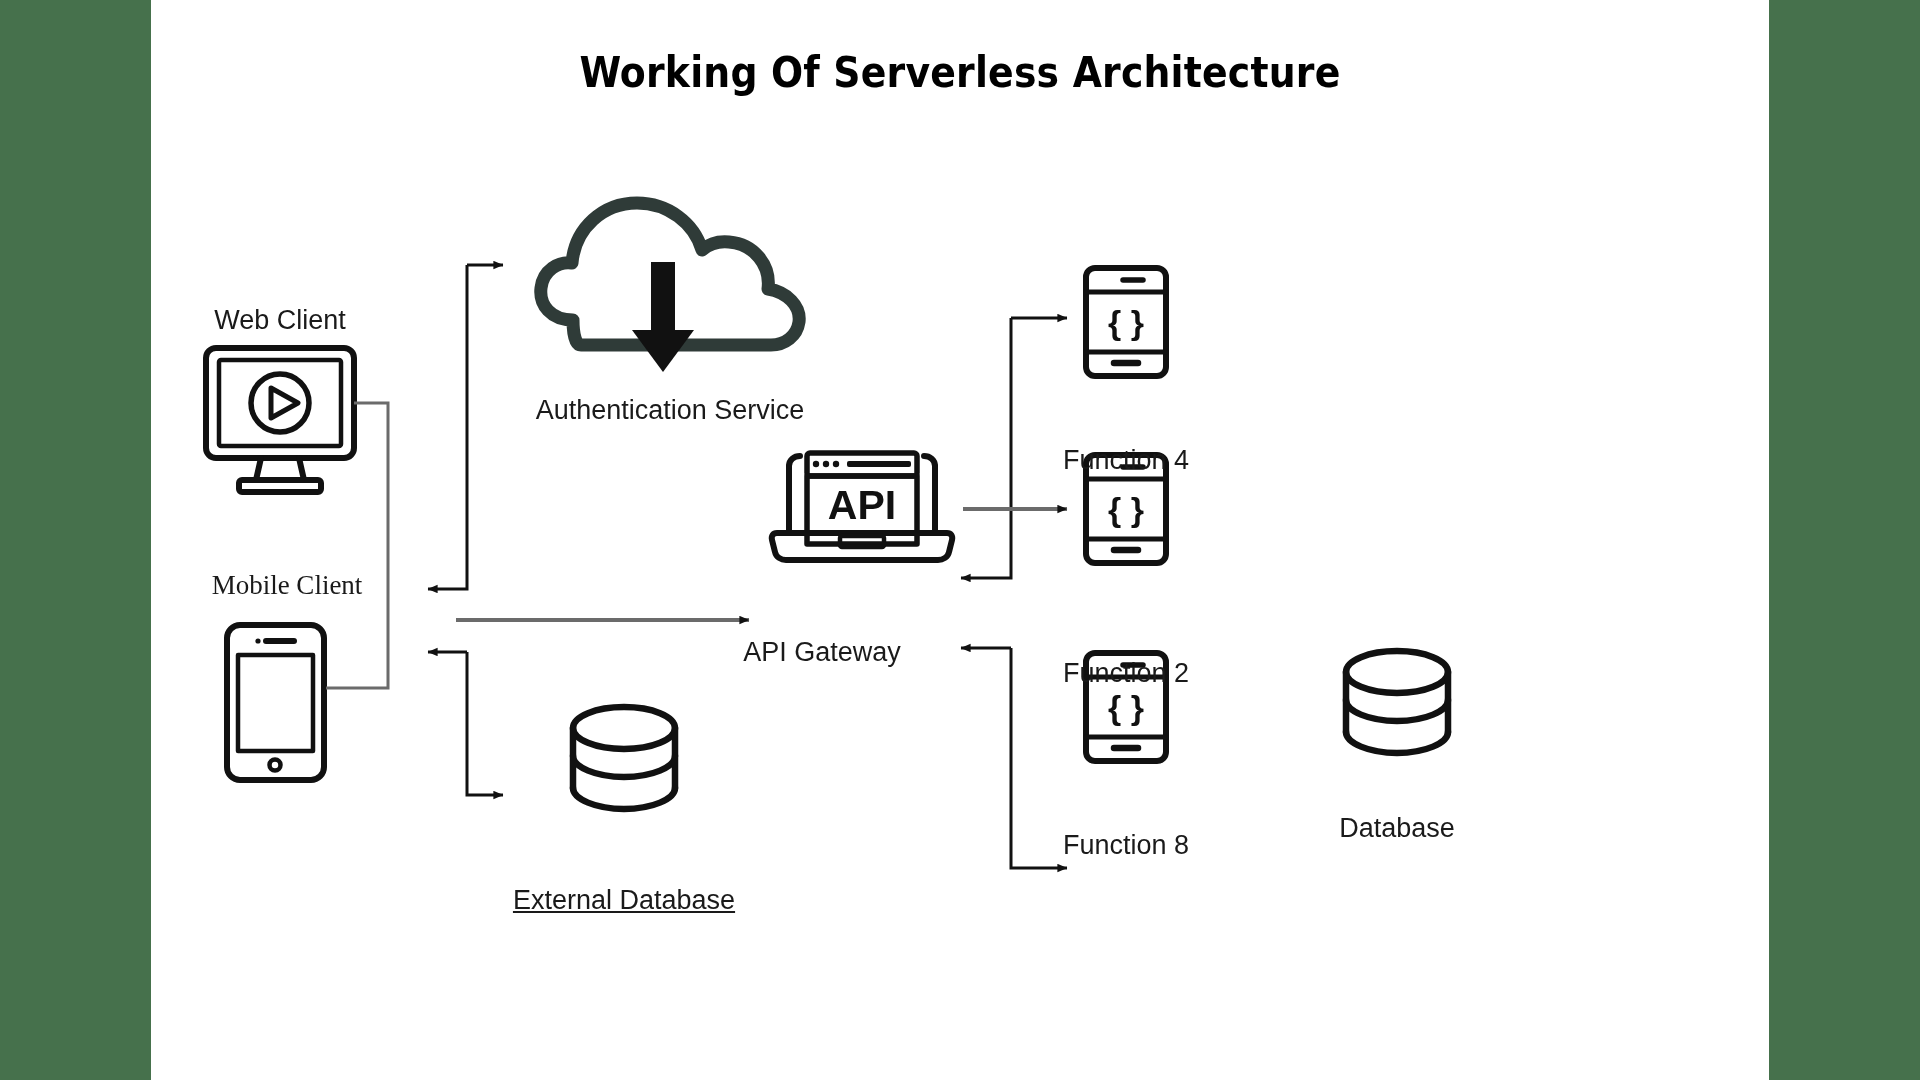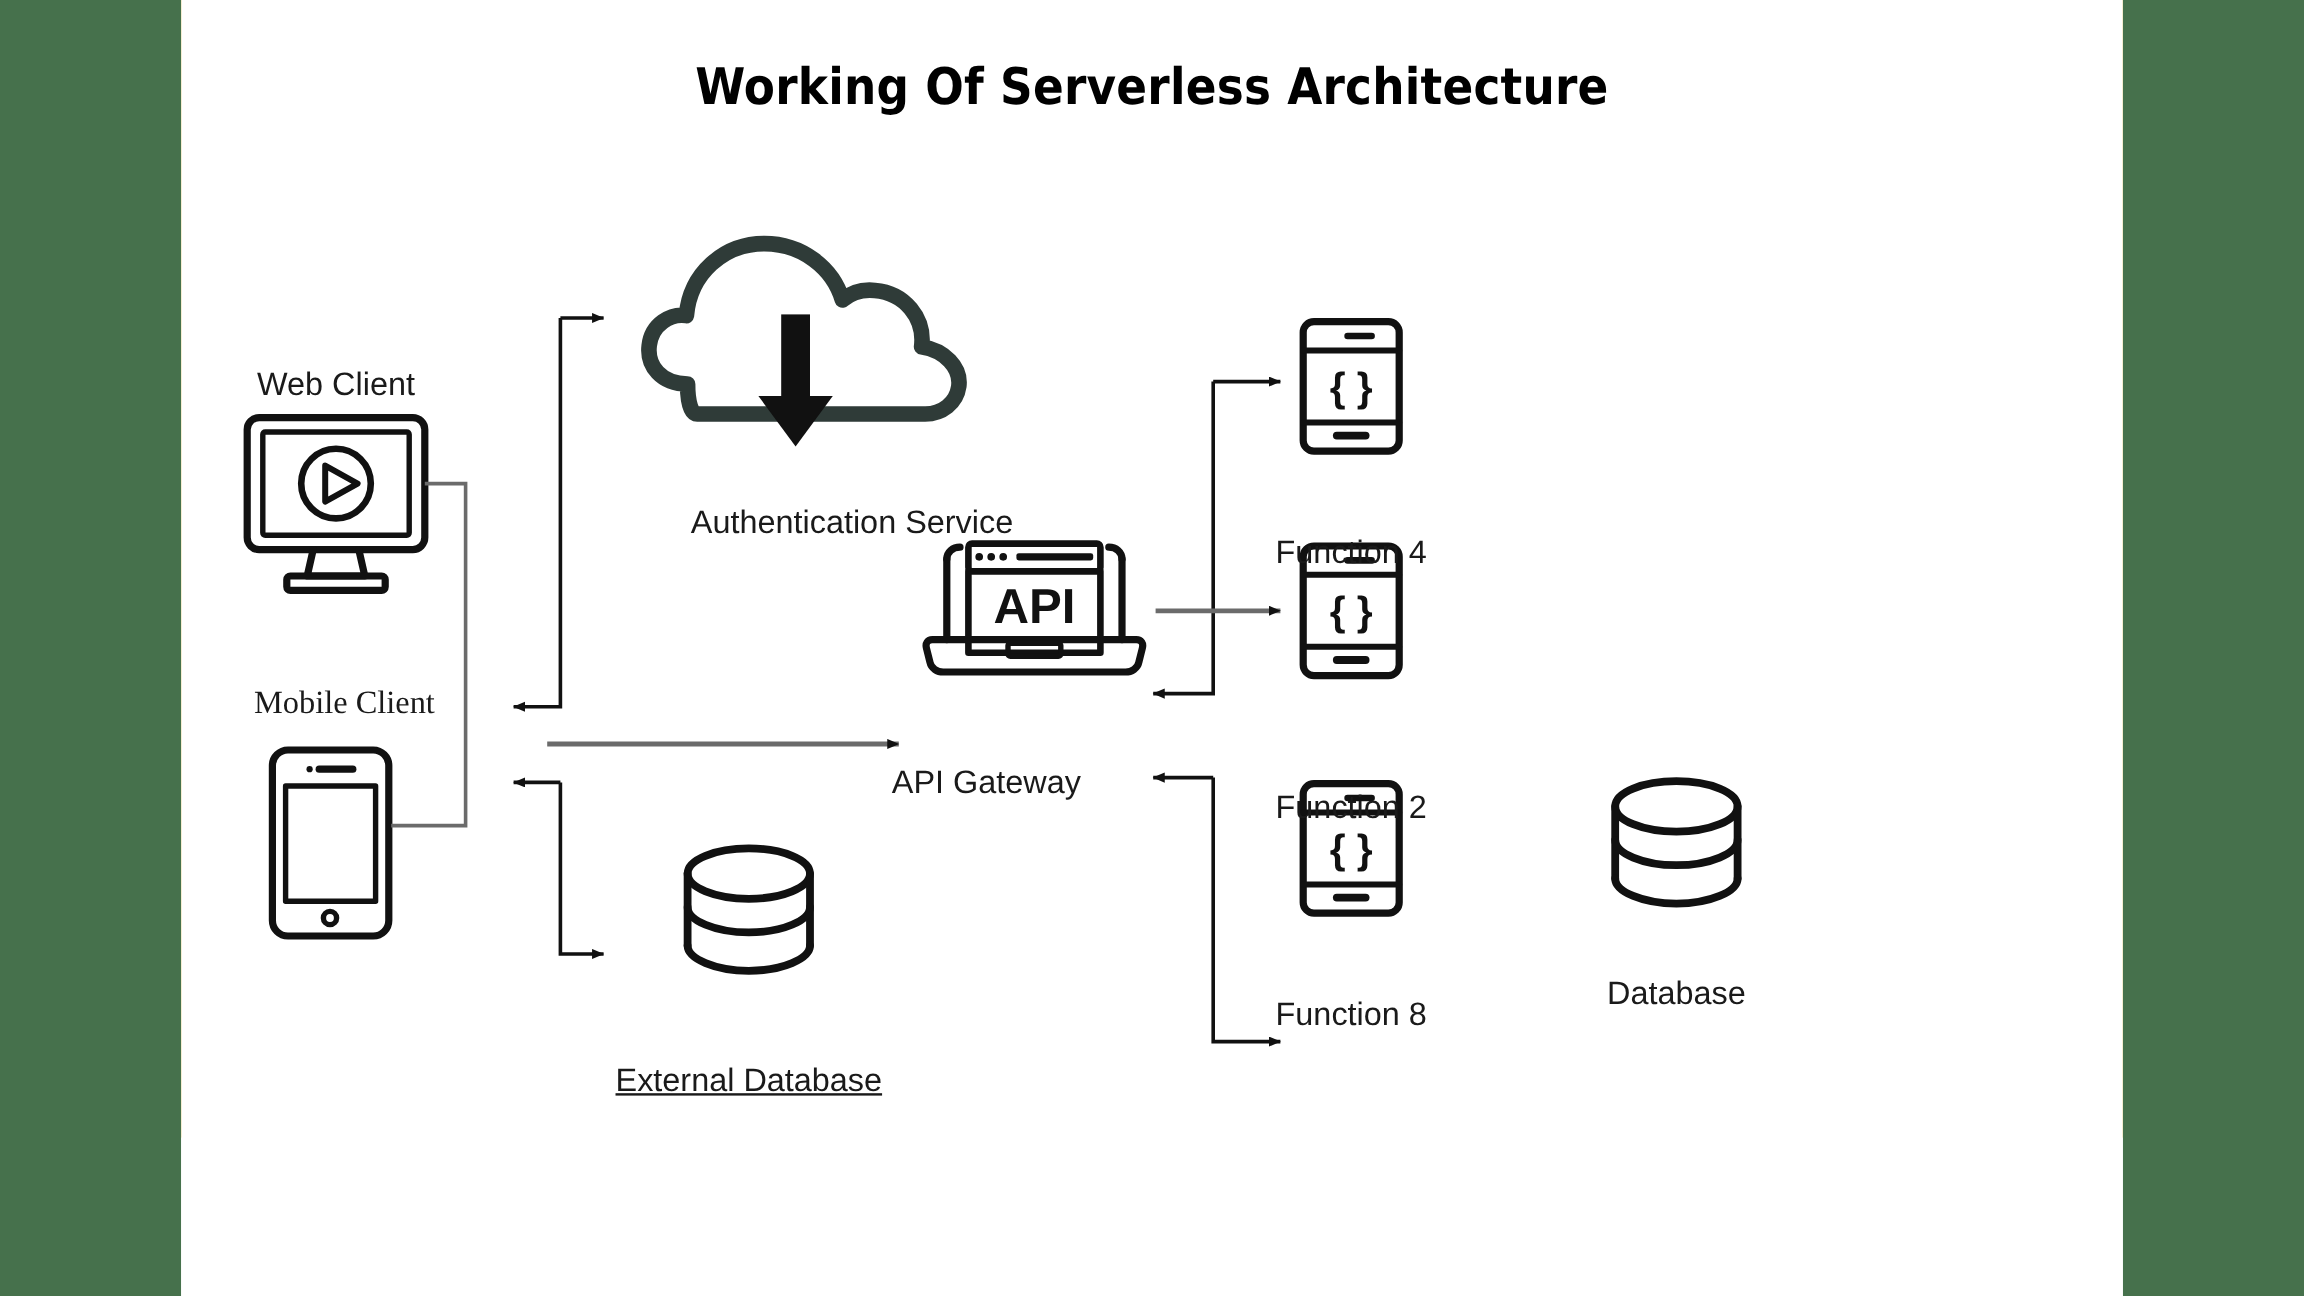--- a/index.html
+++ b/index.html
@@ -10,21 +10,21 @@
   body {
     width: 1920px;
     height: 1080px;
     overflow: hidden;
     font-family: "Liberation Sans", sans-serif;
   }
   #stage {
     position: relative;
     width: 1920px;
     height: 948px;
-    background: #eab308;
+    background: #0369a1;
   }
   .letterbox {
     position: absolute;
     top: 0;
     height: 1080px;
     background: #46714c;
   }
   #bar-left  { left: 0;   width: 151px; }
   #bar-right { right: 0;  width: 151px; }
 
@@ -229,21 +229,21 @@
       <g fill="none" stroke="#111111" stroke-width="3">
         <path d="M860,648 L810,648" marker-end="url(#ah-black)"></path>
         <path d="M860,648 L860,868 L916,868" marker-end="url(#ah-black)"></path>
       </g>
     </svg>
 
     <div class="node-label" style="left:129px; top:305px;">Web Client</div>
 
     <div class="node-label" style="left:136px; top:570px;font-family:Liberation Serif, serif;">Mobile Client</div>
 
-    <div class="node-label" style="left:519px; top:420px;margin-left:40px;">Authentication Service</div>
+    <div class="node-label" style="left:519px; top:395px;">Authentication Service</div>
 
     <div class="node-label" style="left:473px; top:885px;text-decoration:underline;">External Database</div>
 
     <div class="node-label" style="left:671px; top:637px;">API Gateway</div>
 
     <div class="node-label" style="left:975px; top:445px;">Function 4</div>
 
     <div class="node-label" style="left:975px; top:638px;margin-top:20px;">Function 2</div>
 
     <div class="node-label" style="left:975px; top:830px;">Function 8</div>

